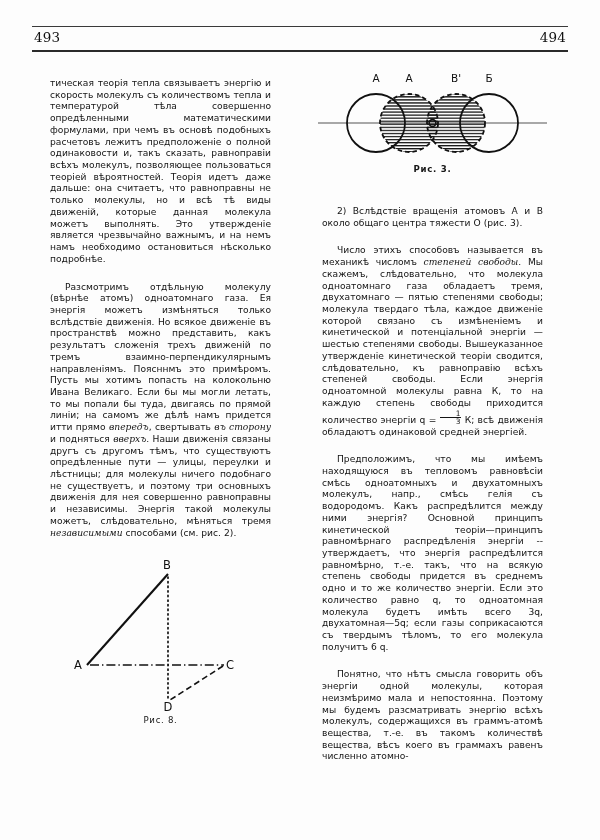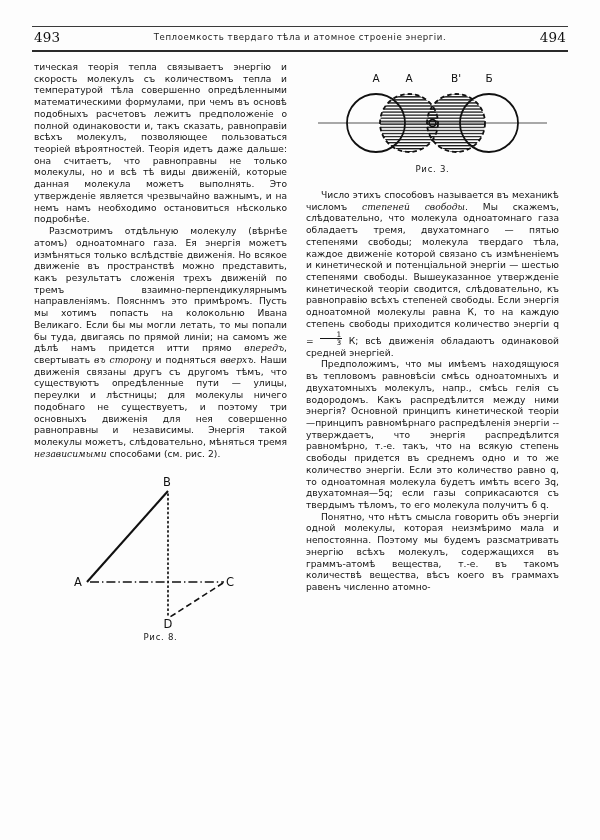--- a/index.html
+++ b/index.html
@@ -72,21 +72,21 @@
   
   .col {
     position: absolute;
     top: 62px;
     width: 253px;
   }
   .col-left  { left: 34px; }
   .col-right { left: 306px; }
 
   p.body {
-    margin: 0;
+    margin: 16px;
     font-size: 9.15px;
     line-height: 11.72px;
     text-align: justify;
     text-justify: inter-word;
     font-family: "DejaVu Sans", sans-serif;
     color: #131313;
     letter-spacing: 0.01px;
     word-spacing: 0.1px;
     -webkit-hyphens: none;
     hyphens: none;
@@ -120,21 +120,21 @@
   .fig2-svg { position: absolute; left: 0; top: 0; }
   .fig2-cap { position: absolute; left: 0; top: 160px; width: 253px; }
 
   
   .fig3-wrap {
     margin-top: 6px;
     height: 118px;
     position: relative;
   }
   .fig3-svg { position: absolute; left: 0; top: 0; }
-  .fig3-cap { position: absolute; left: 0; top: 96px; width: 253px; }
+  .fig3-cap { position: absolute; left: 0; top: 96px; width: 253px; font-weight: bold; }
 
   .spacer-sm { height: 7px; }
   .spacer-xs { height: 4px; }
 
   svg text {
     font-family: "DejaVu Sans", sans-serif;
     fill: #101010;
   }
   .frac {
     display: inline-block;
@@ -147,21 +147,20 @@
   .frac .den { display: block; padding: 0 1px; }
 </style>
 </head>
 <body>
 
 <div class="page">
 
   <div class="runhead">
     <div class="rule-top"></div>
     <div class="folio folio-left">493</div>
-    <div class="title">Теплоемкость твердаго тѣла и атомное строеніе энергіи.</div>
     <div class="folio folio-right">494</div>
     <div class="rule-bottom"></div>
   </div>
 
   <div class="col col-left">
 
     <p class="body">тическая теорія тепла связываетъ энергію и скорость молекулъ съ количествомъ тепла и температурой тѣла совершенно опредѣленными математическими формулами, при чемъ въ основѣ подобныхъ расчетовъ лежитъ предположеніе о полной одинаковости и, такъ сказать, равноправіи всѣхъ молекулъ, позволяющее пользоваться теоріей вѣроятностей. Теорія идетъ даже дальше: она считаетъ, что равноправны не только молекулы, но и всѣ тѣ виды движеній, которые данная молекула можетъ выполнять. Это утвержденіе является чрезвычайно важнымъ, и на немъ намъ необходимо остановиться нѣсколько подробнѣе.</p>
 
     <p class="body indent"><span>Разсмотримъ отдѣльную молекулу (вѣрнѣе атомъ) одноатомнаго газа. Ея энергія можетъ измѣняться только вслѣдствіе движенія. Но всякое движеніе въ пространствѣ можно представить, какъ результатъ сложенія трехъ движеній по тремъ взаимно-перпендикулярнымъ направленіямъ. Поясннмъ это примѣромъ. Пусть мы хотимъ попасть на колокольню Ивана Великаго. Если бы мы могли летать, то мы попали бы туда, двигаясь по прямой линіи; на самомъ же дѣлѣ намъ придется итти прямо </span><em class="it">впередъ</em><span>, свертывать </span><em class="it">въ сторону</em><span> и подняться </span><em class="it">вверхъ</em><span>. Наши движенія связаны другъ съ другомъ тѣмъ, что существуютъ опредѣленные пути — улицы, переулки и лѣстницы; для молекулы ничего подобнаго не существуетъ, и поэтому три основныхъ движенія для нея совершенно равноправны и независимы. Энергія такой молекулы можетъ, слѣдовательно, мѣняться тремя </span><em class="it">независимыми</em><span> способами (см. рис. 2).</span></p>
 
@@ -215,20 +214,21 @@
         <text x="70" y="14" font-size="10.5" text-anchor="middle">A</text>
         <text x="103" y="14" font-size="10.5" text-anchor="middle">A</text>
         <text x="150" y="14" font-size="10.5" text-anchor="middle">B'</text>
         <text x="183" y="14" font-size="10.5" text-anchor="middle">Б</text>
       </svg>
       <div class="figcap fig3-cap">Рис. 3.</div>
     </div>
 
     <div class="spacer-xs"></div>
 
+    <p class="body indent">2) Вслѣдствіе вращенія атомовъ А и В около общаго центра тяжести О (рис. 3).</p>
 
     <p class="body indent"><span>Число этихъ способовъ называется въ механикѣ числомъ </span><em class="it">степеней свободы</em><span>. Мы скажемъ, слѣдовательно, что молекула одноатомнаго газа обладаетъ тремя, двухатомнаго — пятью степенями свободы; молекула твердаго тѣла, каждое движеніе которой связано съ измѣненіемъ и кинетической и потенціальной энергіи — шестью степенями свободы. Вышеуказанное утвержденіе кинетической теоріи сводится, слѣдовательно, къ равноправію всѣхъ степеней свободы. Если энергія одноатомной молекулы равна К, то на каждую степень свободы приходится количество энергіи q = </span><span class="frac"><span class="num">1</span><span class="den">3</span></span><span> К; всѣ движенія обладаютъ одинаковой средней энергіей.</span></p>
 
     <p class="body indent">Предположимъ, что мы имѣемъ находящуюся въ тепловомъ равновѣсіи смѣсь одноатомныхъ и двухатомныхъ молекулъ, напр., смѣсь гелія съ водородомъ. Какъ распредѣлится между ними энергія? Основной принципъ кинетической теоріи—принципъ равномѣрнаго распредѣленія энергіи -- утверждаетъ, что энергія распредѣлится равномѣрно, т.-е. такъ, что на всякую степень свободы придется въ среднемъ одно и то же количество энергіи. Если это количество равно q, то одноатомная молекула будетъ имѣть всего 3q, двухатомная—5q; если газы соприкасаются съ твердымъ тѣломъ, то его молекула получитъ 6 q.</p>
 
     <p class="body indent">Понятно, что нѣтъ смысла говорить объ энергіи одной молекулы, которая неизмѣримо мала и непостоянна. Поэтому мы будемъ разсматривать энергію всѣхъ молекулъ, содержащихся въ граммъ-атомѣ вещества, т.-е. въ такомъ количествѣ вещества, вѣсъ коего въ граммахъ равенъ численно атомно-</p>
   </div>
 
 </div>
 

